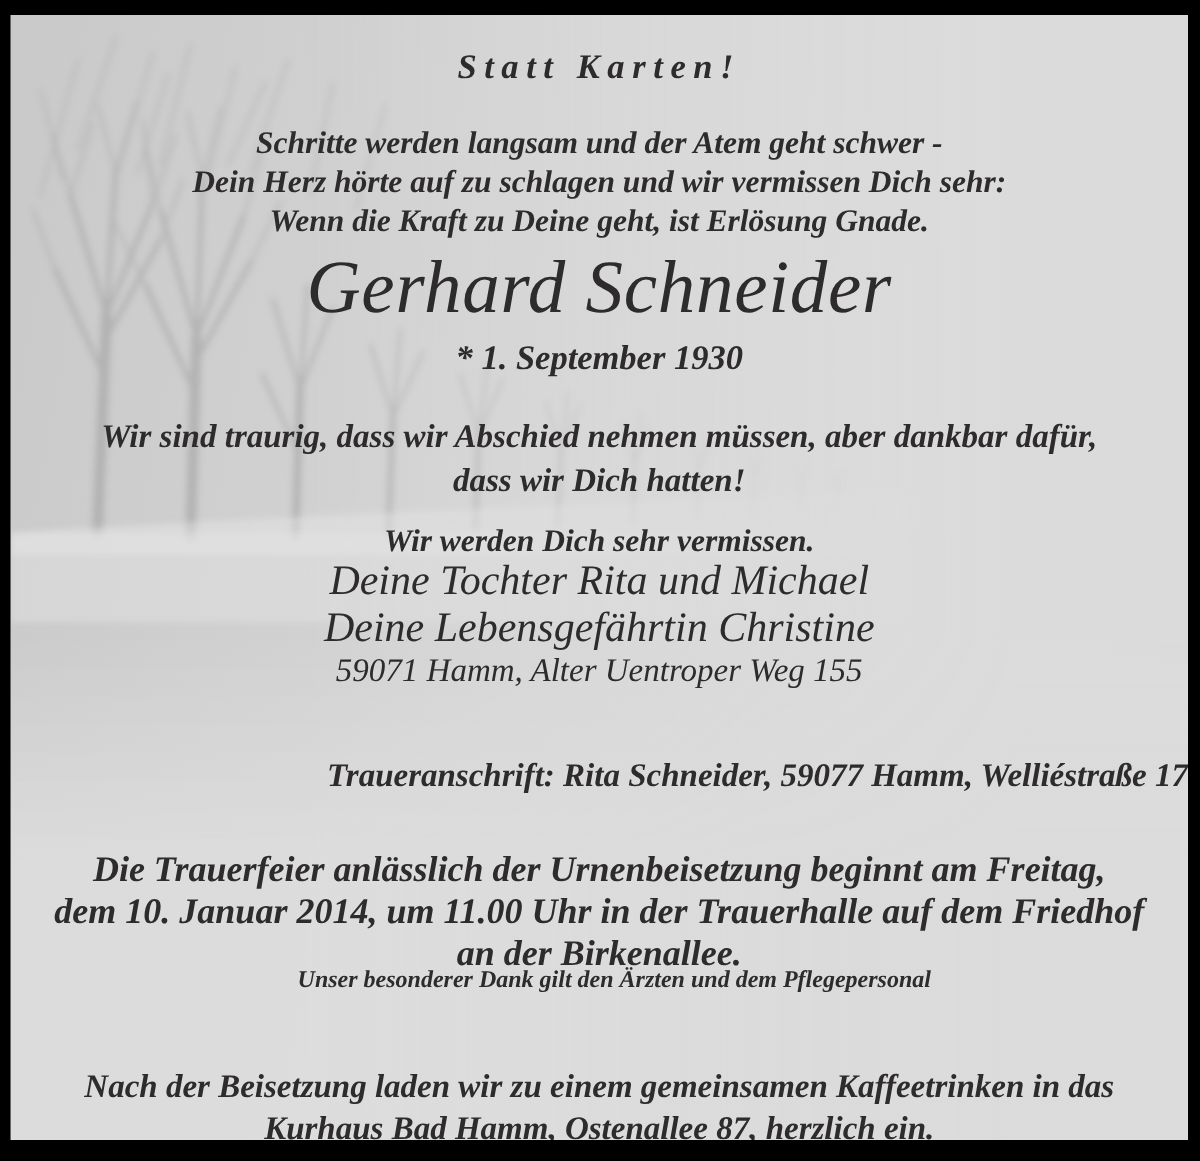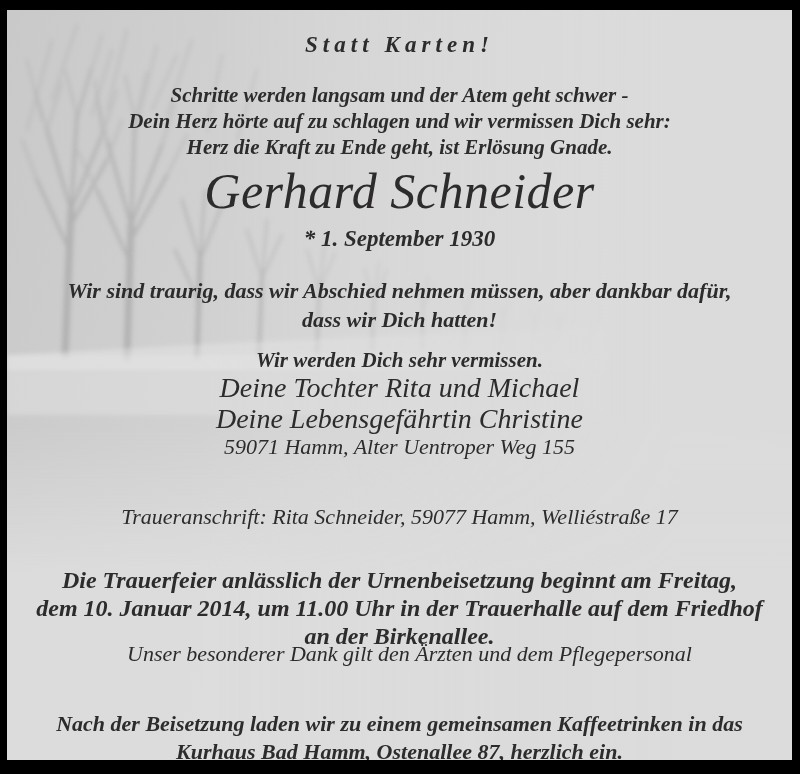--- a/index.html
+++ b/index.html
@@ -83,32 +83,33 @@
     line-height: 31px;
   }
   .address {
     top: 424px;
     font-size: 22px;
     font-weight: normal;
   }
   .trauer-anschrift {
     top: 494px;
     font-size: 22px;
-    font-weight: normal;
+    font-weight: bold;
+    text-align: right;
   }
   .funeral {
     top: 556px;
     font-size: 24px;
     font-weight: bold;
     line-height: 28px;
   }
   .thanks {
     top: 630px;
-    font-size: 22px;
-    font-weight: normal;
+    font-size: 16px;
+    font-weight: bold;
     line-height: 28px;
     margin-left: 20px;
   }
   .invitation {
     top: 700px;
     font-size: 22px;
     font-weight: bold;
     line-height: 28px;
   }
   .line { display: block; }
@@ -197,21 +198,21 @@
     </svg>
     <div class="bg-fade"></div>
 
     <div class="content">
 
       <div class="abs statt">Statt Karten!</div>
 
       <div class="abs verse">
         <span class="line">Schritte werden langsam und der Atem geht schwer -</span>
         <span class="line">Dein Herz hörte auf zu schlagen und wir vermissen Dich sehr:</span>
-        <span class="line">Herz die Kraft zu Ende geht, ist Erlösung Gnade.</span>
+        <span class="line">Wenn die Kraft zu Deine geht, ist Erlösung Gnade.</span>
       </div>
 
       <div class="abs name">Gerhard Schneider</div>
 
       <div class="abs dates">
         <span>* 1. September 1930</span>
       </div>
 
       <div class="abs condolence">
         <span class="line">Wir sind traurig, dass wir Abschied nehmen müssen, aber dankbar dafür,</span>

